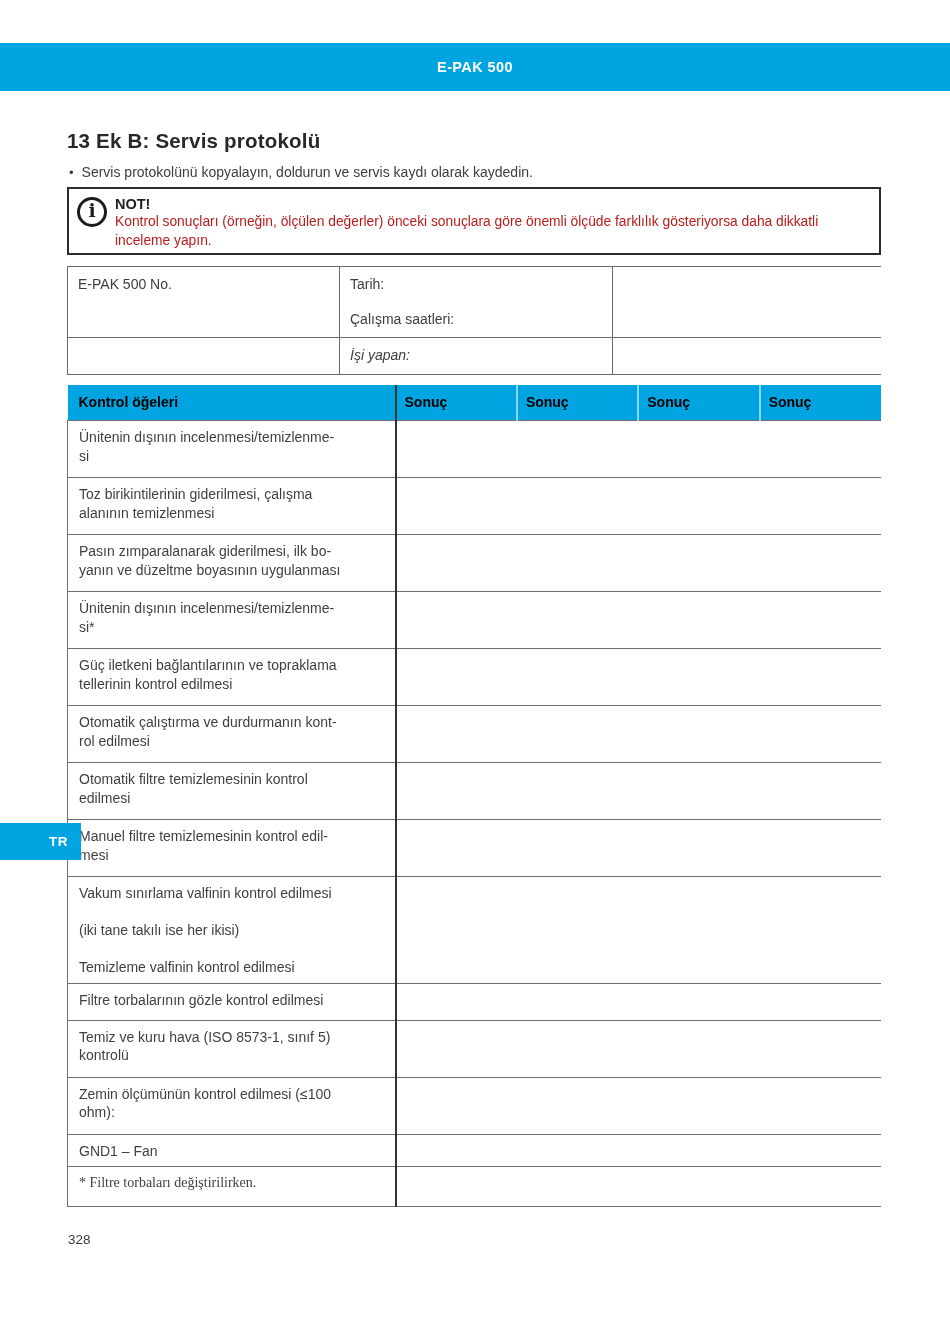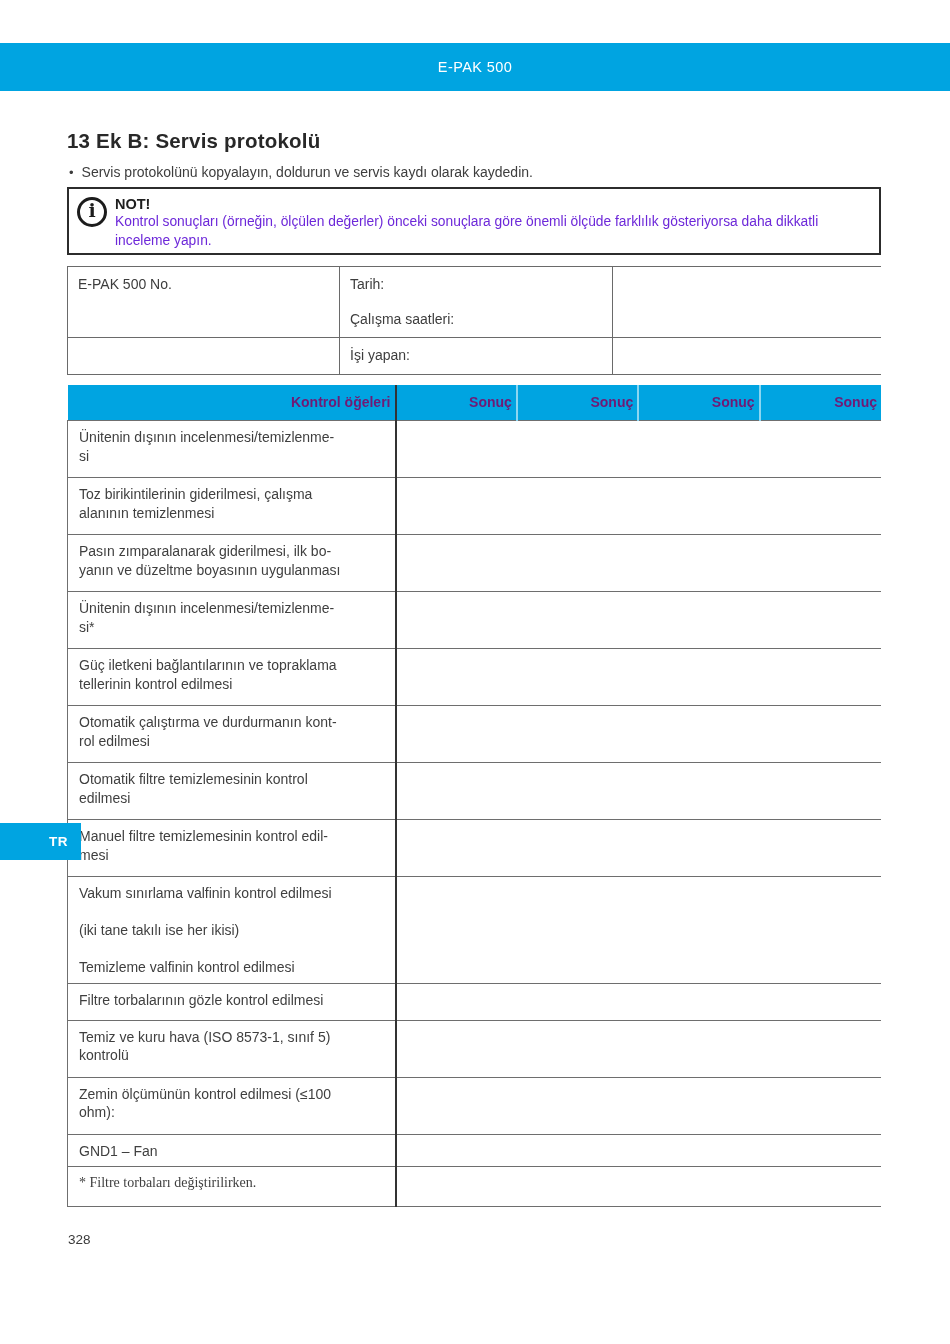--- a/index.html
+++ b/index.html
@@ -13,21 +13,21 @@
     overflow: hidden;
   }
 
   
   .topbar {
     margin-top: 43px; height: 48px; width: 100%;
     background: var(--accent, #00A4E1);
     text-align: center;
   }
   .topbar span {
-    line-height: 48px; color: #ffffff; font-weight: normal;
+    line-height: 48px; color: #ffffff; font-weight: bold;
     font-size: 14.5px; letter-spacing: 0.4px;
   }
 
   
   .lang-tab {
     position: absolute; left: 0; top: 823px;
     width: 81px; height: 37px;
     background: var(--accent, #00A4E1);
     color: #fff; font-weight: bold; font-size: 13.5px;
     display: flex; align-items: center; justify-content: flex-end;
@@ -61,44 +61,44 @@
     display: flex; align-items: center; justify-content: center;
     margin: 3px 8px 0 0;
   }
   .note-icon::before {
     content: "i";
     font-family: "DejaVu Serif", serif;
     font-weight: bold; font-size: 19px; color: #1c1c1c;
     line-height: 1; margin-top: -2px;
   }
   .note-title { font-weight: bold; font-size: 14.5px; color: #1f1f1f; line-height: 16px; margin-top: 2px; }
-  .note-text { font-size: 13.8px; line-height: 19px; color: #6d28d9; }
+  .note-text { font-size: 13.8px; line-height: 19px; color: #b91c1c; }
 
   
   table.info-table {
     width: 100%; border-collapse: collapse; table-layout: fixed;
     margin-bottom: 10px;
   }
   table.info-table td {
     border: 1px solid #6a6a6a;
     vertical-align: top;
     font-size: 14px; color: #3d3d3d; line-height: 19px;
     padding: 8px 10px;
   }
   table.info-table td.c3 { border-left: 1px solid #c8c8c8; border-right: none; }
   table.info-table tr.r1 td { height: 69px; }
-  table.info-table tr.r2 td { height: 37px; }
+  table.info-table tr.r2 td { height: 37px; font-style: italic; }
   .hours-label { margin-top: 16px; }
 
   
   table.main-table { width: 100%; border-collapse: collapse; table-layout: fixed; }
   table.main-table thead th {
     background: var(--accent, #00A4E1);
-    color: #701a75; font-size: 14px; font-weight: bold;
-    text-align: right; height: 36px; vertical-align: middle;
+    color: #000000; font-size: 14px; font-weight: bold;
+    text-align: left; height: 36px; vertical-align: middle;
     padding: 0 4px 0 11px;
     border-bottom: 1px solid #6f6f6f;
   }
   table.main-table thead th.sonuc {
     border-left: 2px solid rgba(255,255,255,0.55);
     padding-left: 8px;
   }
   table.main-table thead th.first { border-right: 2px solid #333333; }
   table.main-table tbody td {
     border-bottom: 1px solid #6e6e6e;

